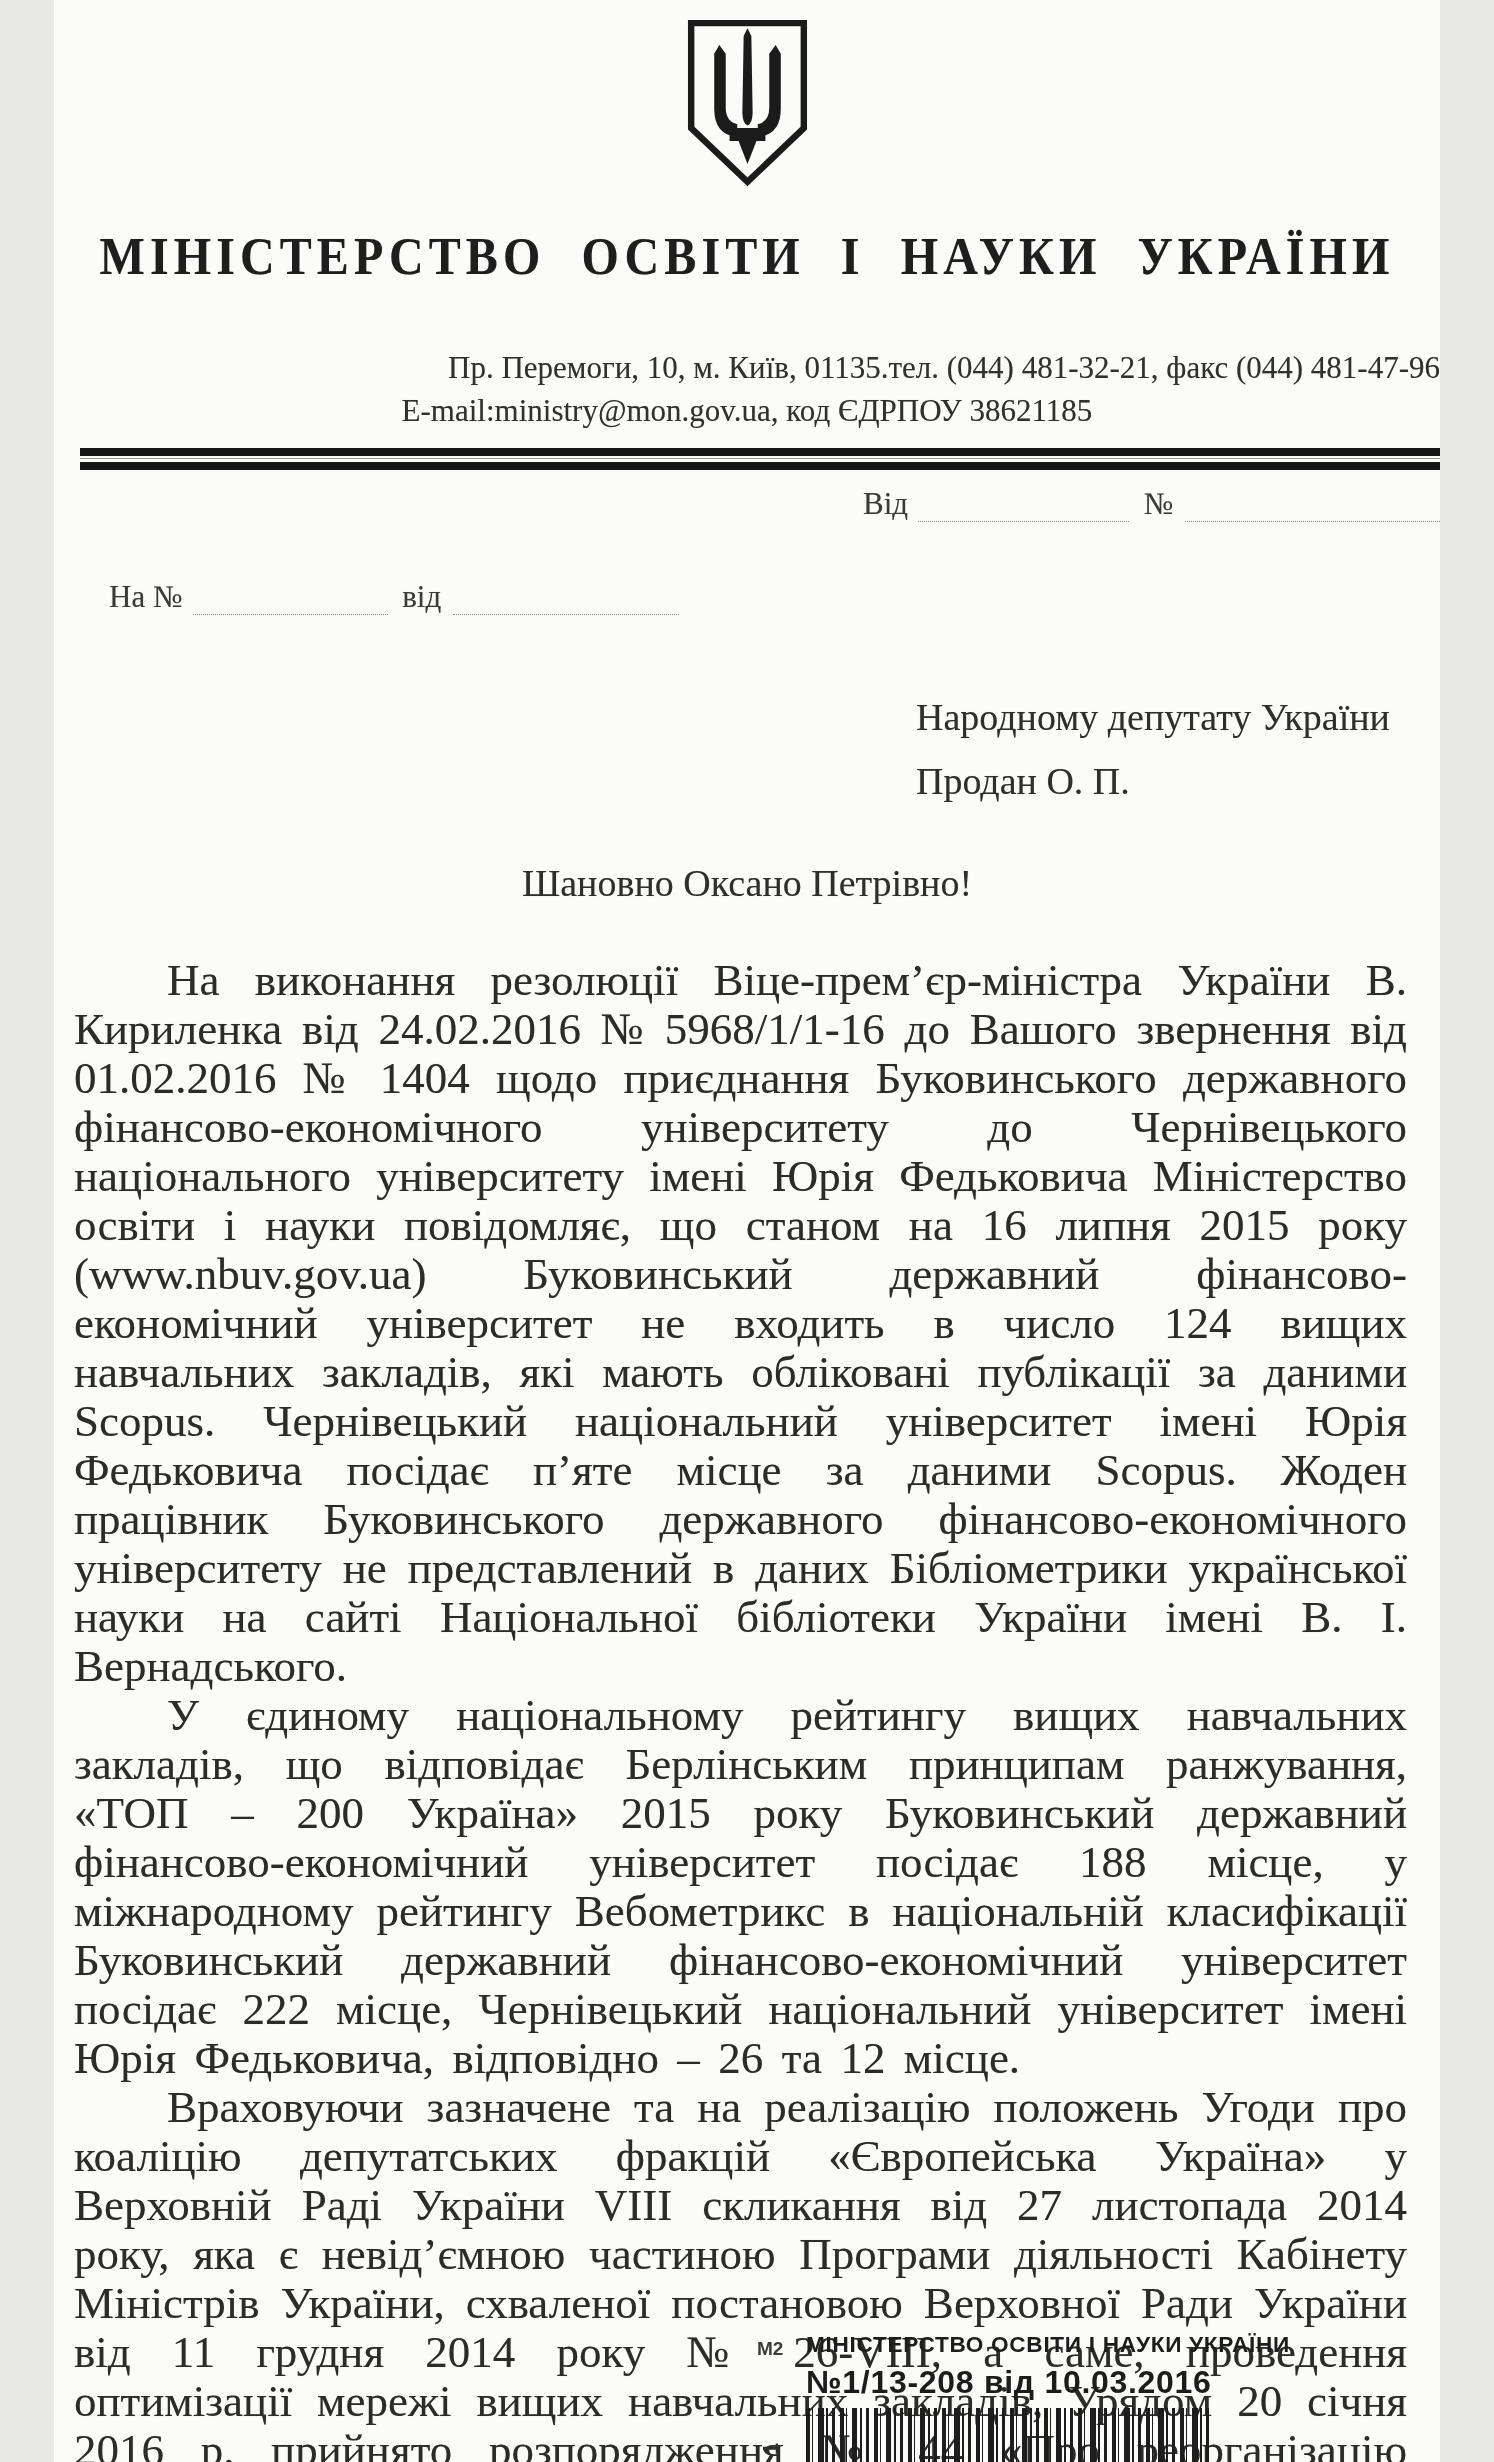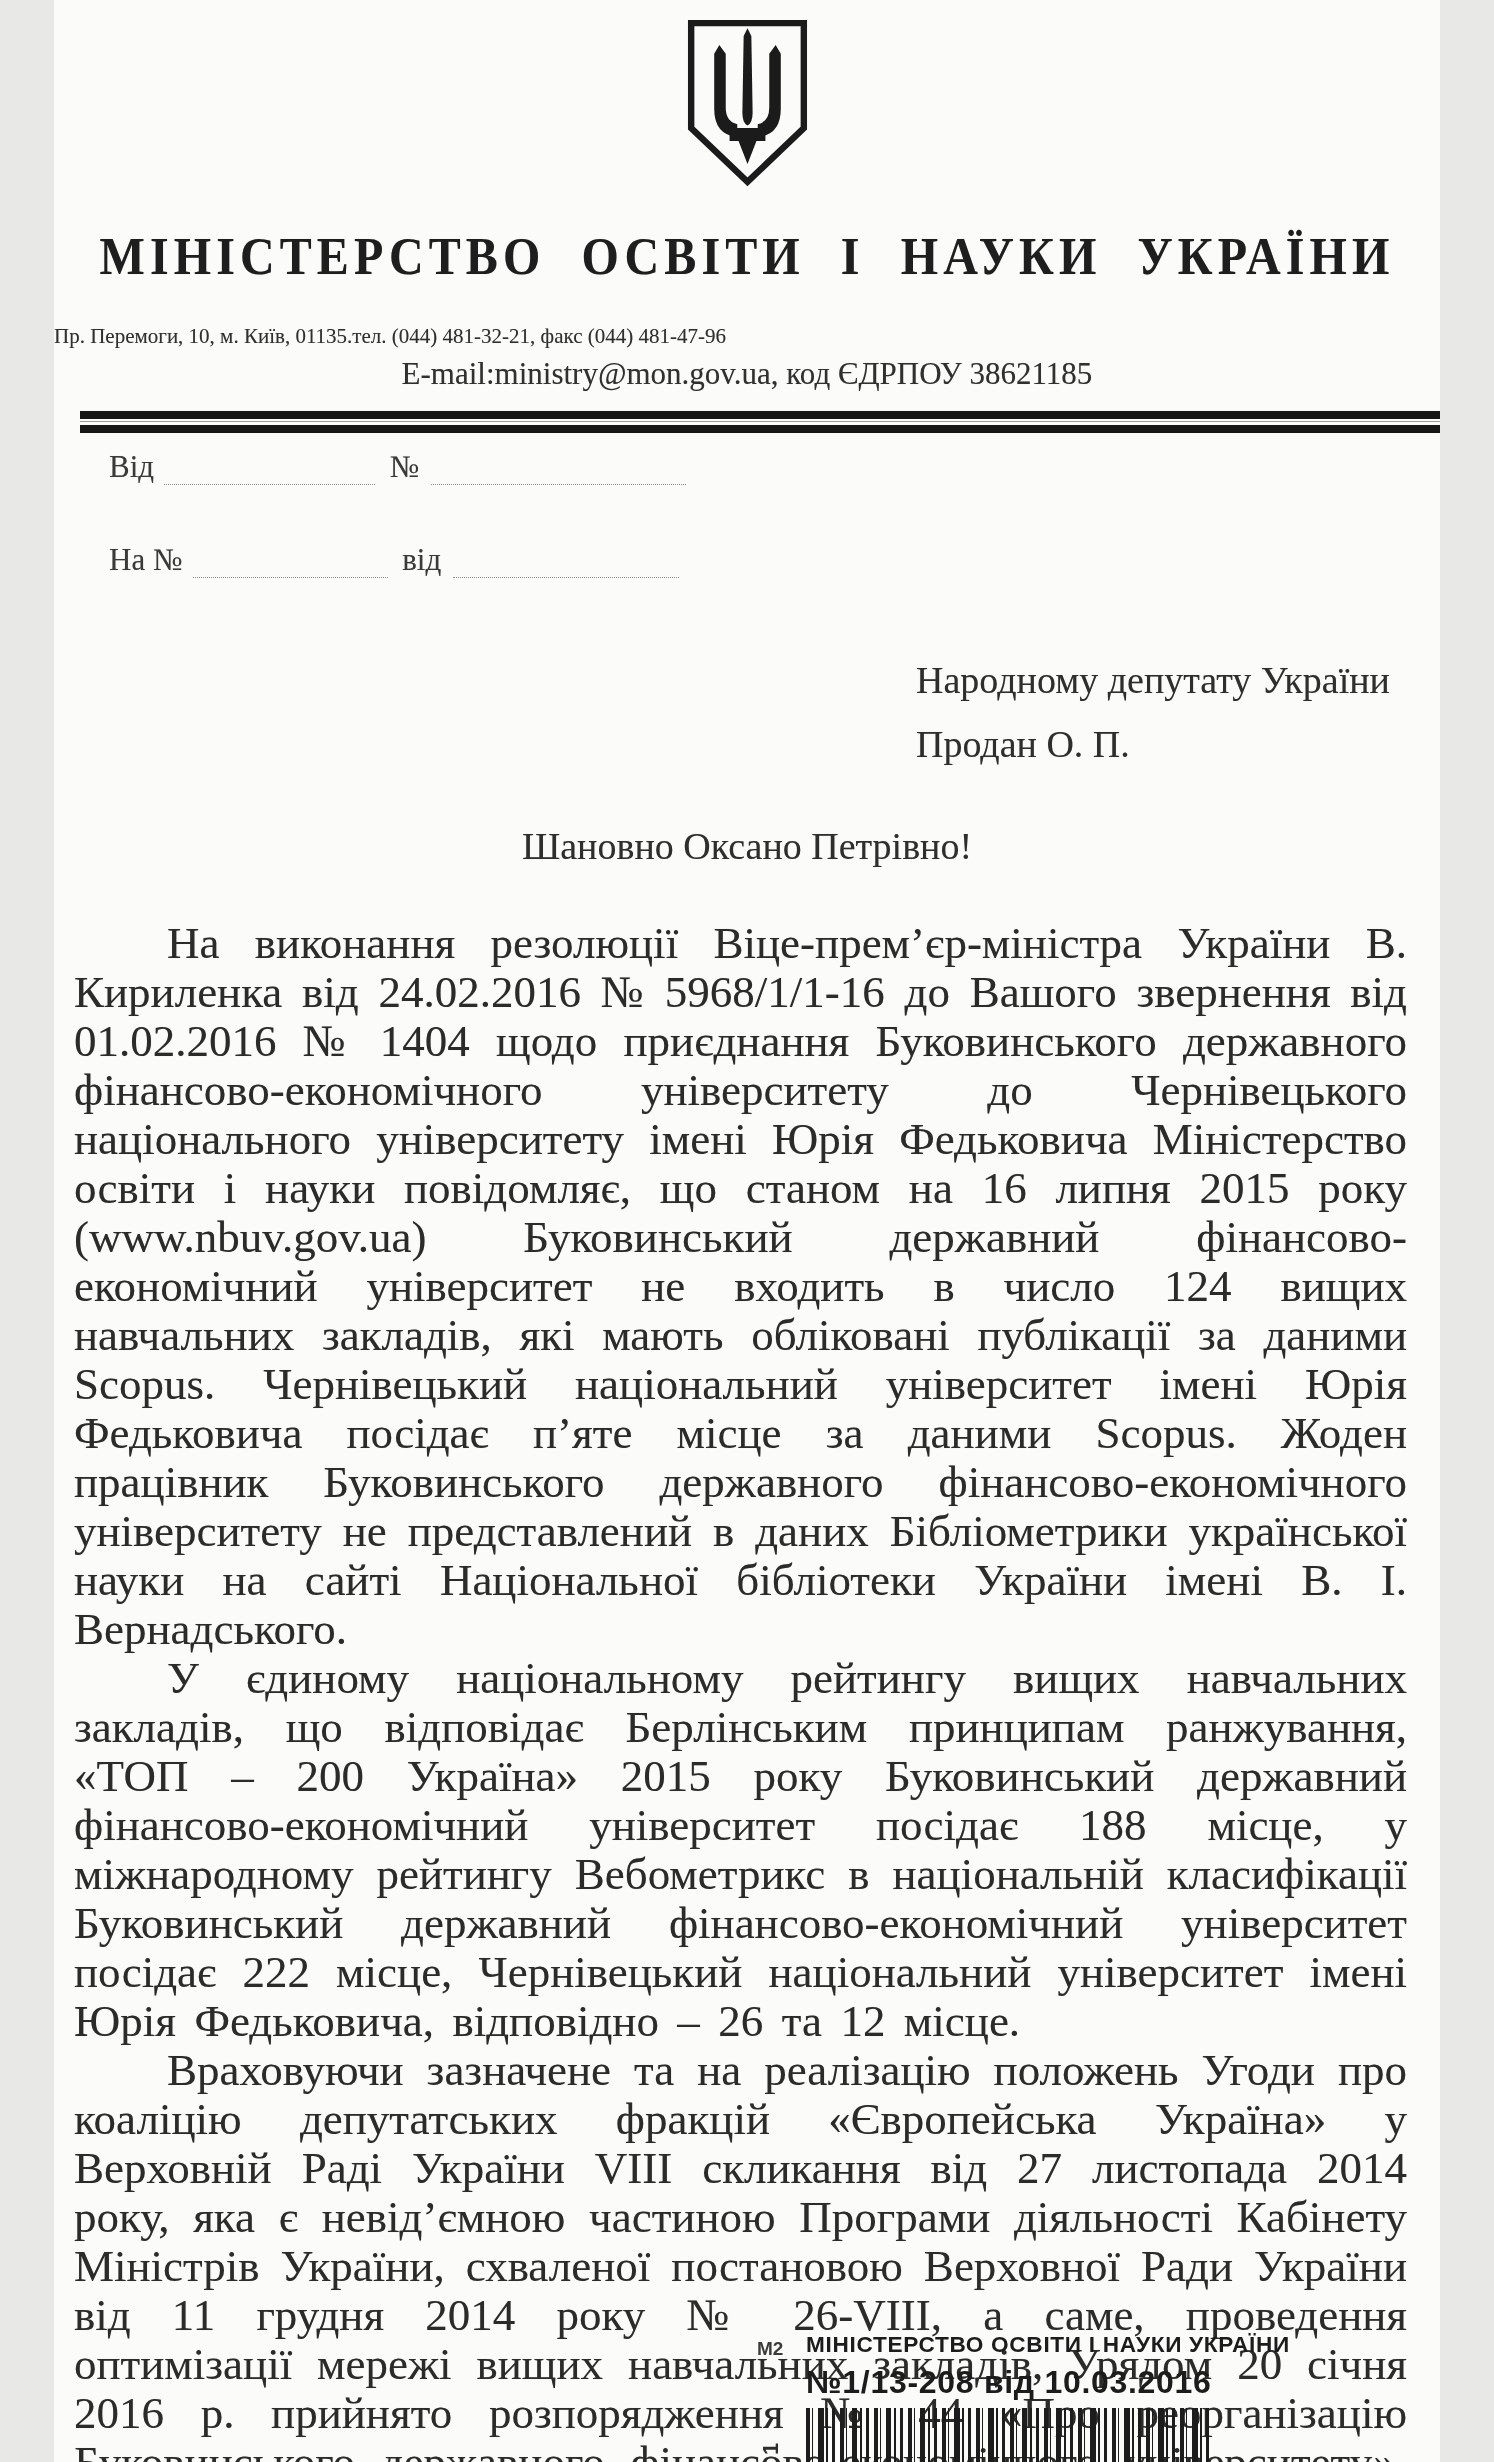--- a/index.html
+++ b/index.html
@@ -23,23 +23,23 @@
     margin-top:42px;
     text-align:center;
     font-size:48px;
     font-weight:bold;
     letter-spacing:5.1px;
     word-spacing:19px;
     color:#1e1e1e;
     transform:scaleY(1.08);
   }
   .addr-line {
-    margin-top:40px;
-    text-align:left;
-    font-size:21px;
+    margin-top:66px;
+    text-align:right;
+    font-size:31px;
     color:#30302e;
   }
   .email-line {
     margin-top:7.3px;
     text-align:center;
     font-size:31px;
     color:#30302e;
   }
 
   .head-rule {
@@ -48,21 +48,21 @@
     background:linear-gradient(
       #161616 0 8px,
       transparent 8px 10.2px,
       #9a9a96 10.2px 11px,
       transparent 11px 14px,
       #161616 14px 22px);
   }
 
   
   .ref-row { margin-left:55px; font-size:31px; color:#3a3a38; }
-  .ref-row-1 { margin-top:16px; }
+  .ref-row-1 { margin-top:16px;text-align:right; }
   .ref-row-2 { margin-top:57px; }
   .ref-label { display:inline-block; }
   .blank {
     display:inline-block;
     border-bottom:1.5px dotted #8e8e88;
     height:32px;
     vertical-align:bottom;
   }
   .blank-1 { width:211px; margin-left:10.2px; margin-right:14.5px; }
   .blank-2 { width:255px; margin-left:11.6px; }

